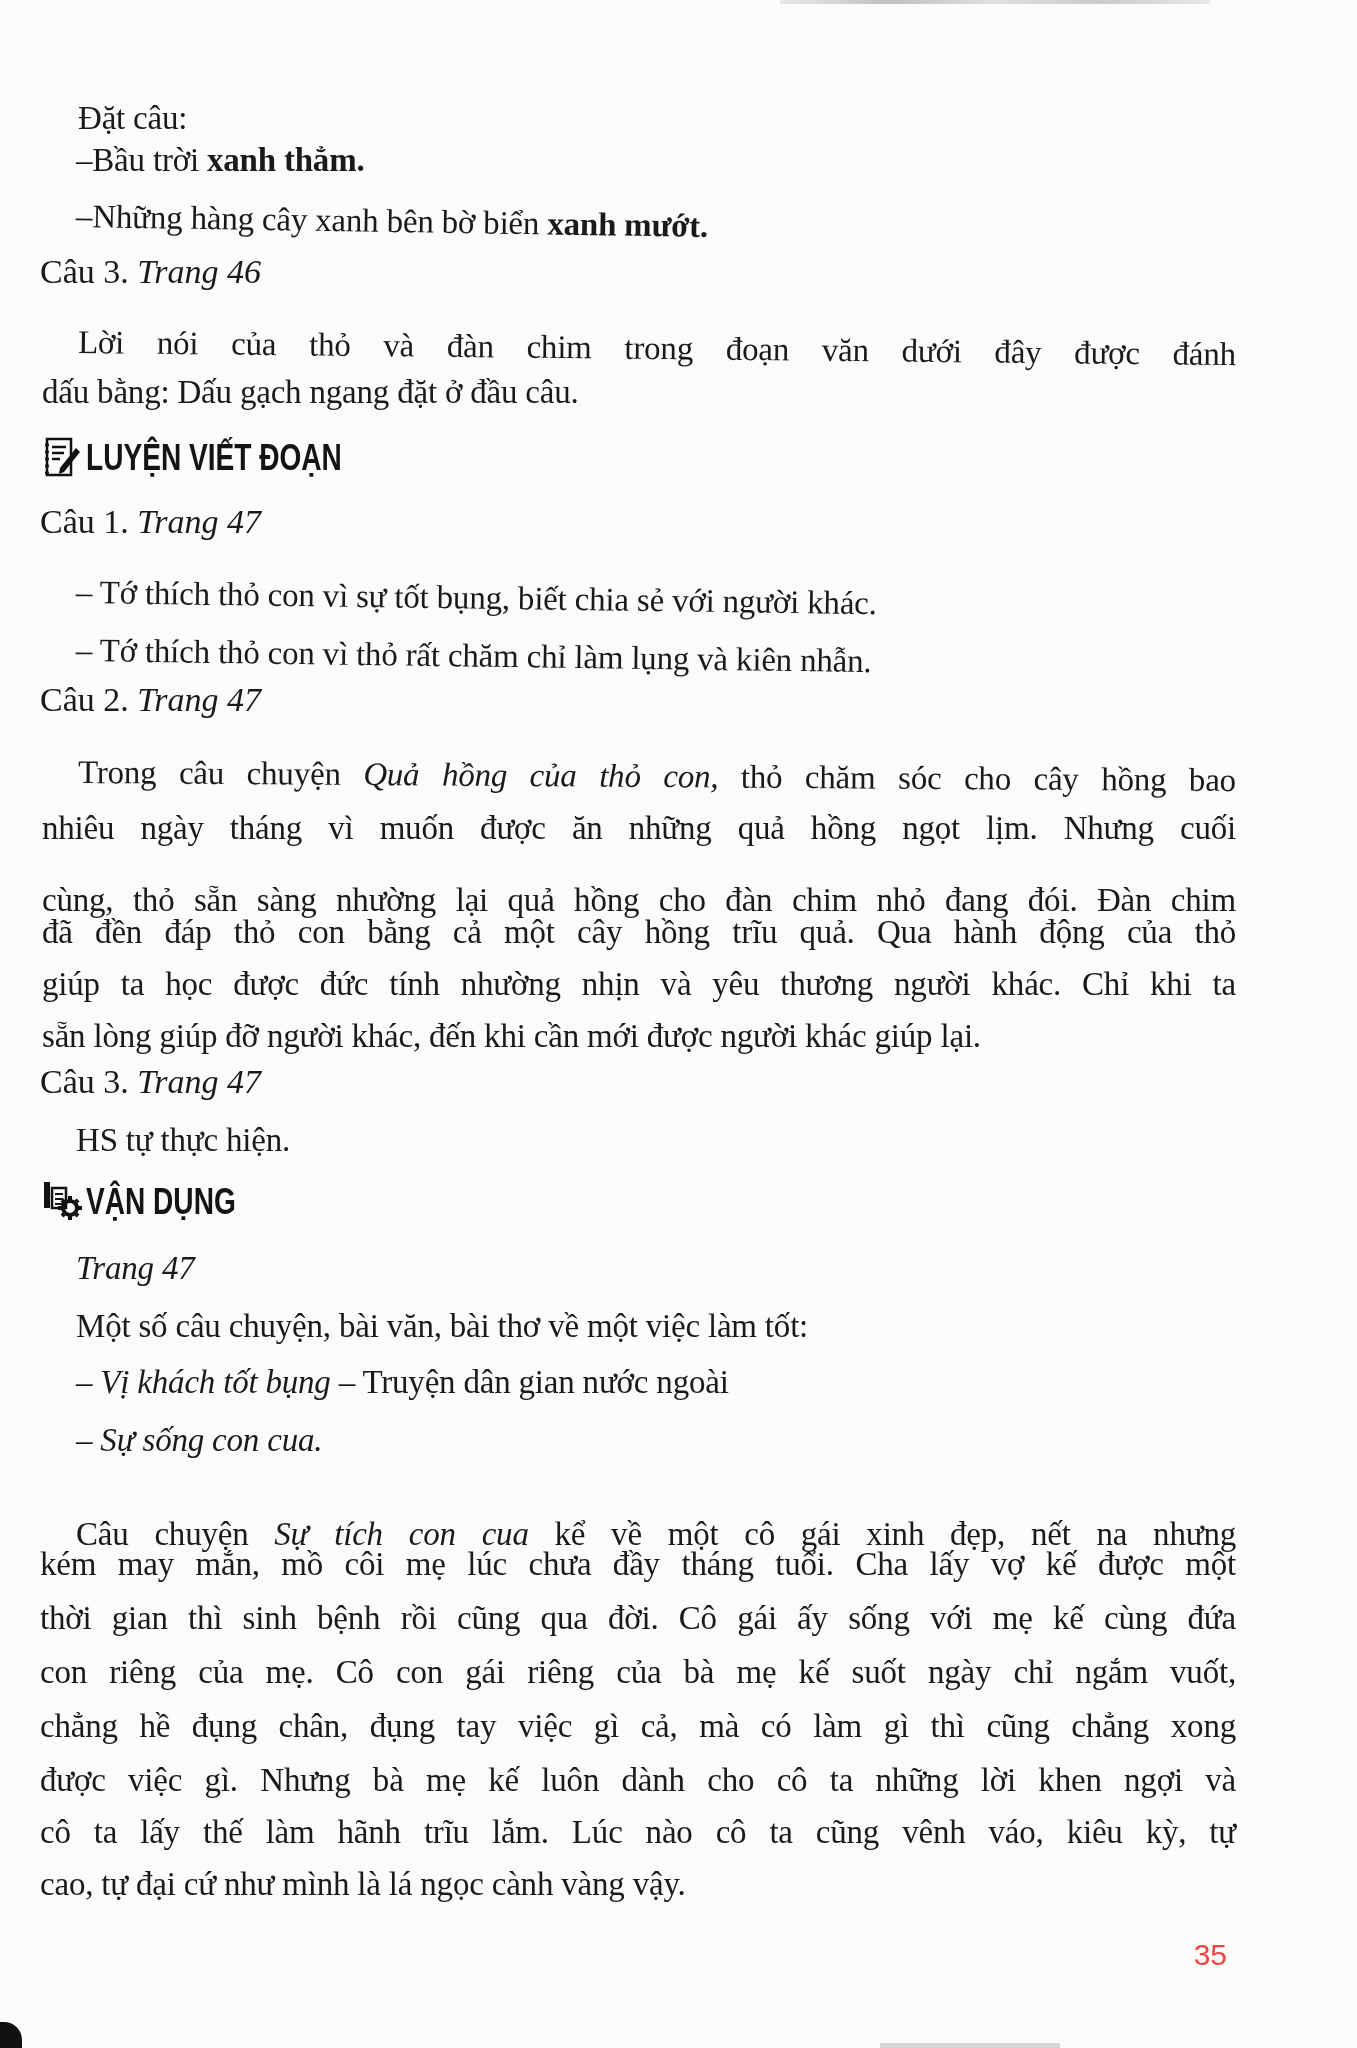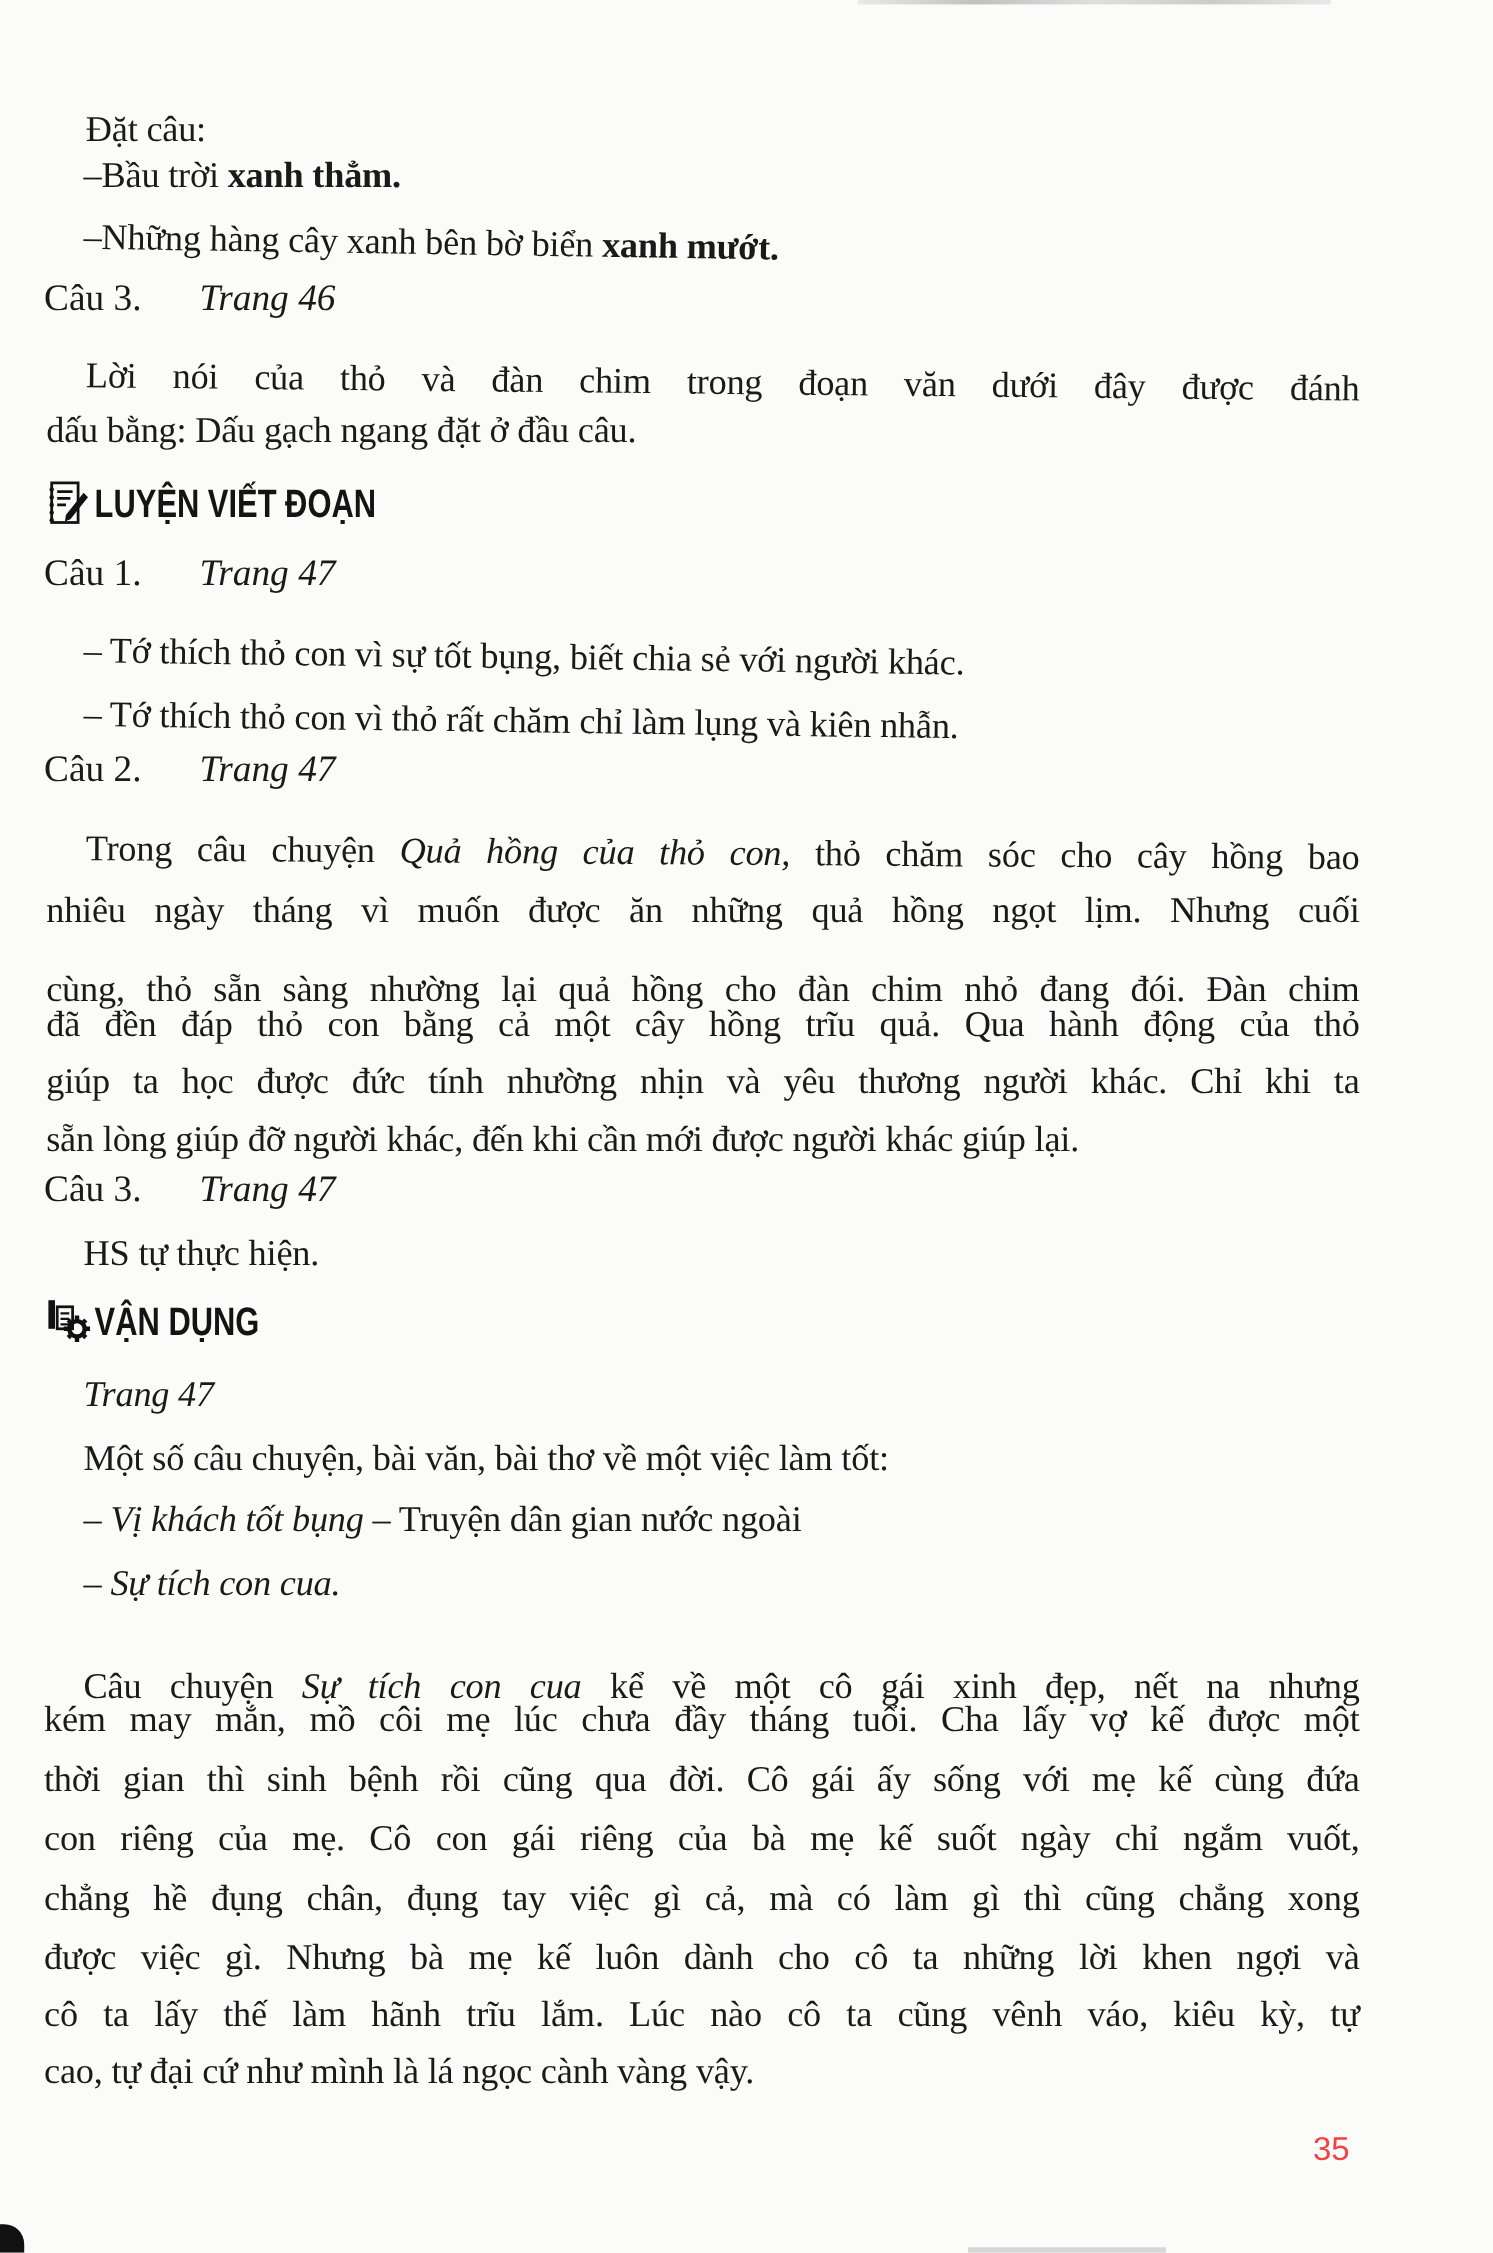--- a/index.html
+++ b/index.html
@@ -24,21 +24,21 @@
       background: #111; border-top-right-radius: 18px;
     }
     .ln {
       position: absolute; font-size: 33px; line-height: 40px;
       white-space: nowrap; letter-spacing: -0.2px;
     }
     .ln b { font-weight: 700; }
     .ln i { font-style: italic; }
     .just { white-space: normal; text-align: justify; text-align-last: justify; }
     .q-label { position: absolute; font-size: 34px; line-height: 40px; white-space: nowrap; }
-    .q-label i { font-style: italic; margin-left: 44px; }
+    .q-label i { font-style: italic; }
     .section {
       position: absolute; display: flex; align-items: center; gap: 4px;
     }
     .section-title {
       font-family: "Liberation Sans", "DejaVu Sans", sans-serif;
       font-weight: 700; font-size: 36px; letter-spacing: 0px;
       transform: scaleX(.78); transform-origin: left center;
       color: #141414;
     }
     .section-icon { width: 40px; height: 44px; }
@@ -112,21 +112,21 @@
       <line x1="20" y1="36" x2="22" y2="34"></line>
         <line x1="34" y1="22" x2="36" y2="20"></line>
     </g>
   </svg>
   <span class="section-title">VẬN DỤNG</span>
 </div>
 
 <div class="ln" style="left:76px; top:1248px;"><i>Trang 47</i></div>
 <div class="ln" style="left:76px; top:1306px;">Một số câu chuyện, bài văn, bài thơ về một việc làm tốt:</div>
 <div class="ln" style="left:76px; top:1362px;"><span>– </span><i>Vị khách tốt bụng</i><span> – Truyện dân gian nước ngoài</span></div>
-<div class="ln" style="left:76px; top:1420px;"><span>– </span><i>Sự tích con cua.</i></div>
+<div class="ln" style="left:76px; top:1420px;"><span>– </span><i>Sự sống con cua.</i></div>
 
 <div class="ln just" style="left:76px; top:1490px; width:1160px;margin-top:24px;"><span>Câu chuyện </span><i>Sự tích con cua</i><span> kể về một cô gái xinh đẹp, nết na nhưng</span></div>
 <div class="ln just" style="left:40px; top:1544px; width:1196px;">kém may mắn, mồ côi mẹ lúc chưa đầy tháng tuổi. Cha lấy vợ kế được một</div>
 <div class="ln just" style="left:40px; top:1598px; width:1196px;">thời gian thì sinh bệnh rồi cũng qua đời. Cô gái ấy sống với mẹ kế cùng đứa</div>
 <div class="ln just" style="left:40px; top:1652px; width:1196px;">con riêng của mẹ. Cô con gái riêng của bà mẹ kế suốt ngày chỉ ngắm vuốt,</div>
 <div class="ln just" style="left:40px; top:1706px; width:1196px;">chẳng hề đụng chân, đụng tay việc gì cả, mà có làm gì thì cũng chẳng xong</div>
 <div class="ln just" style="left:40px; top:1760px; width:1196px;">được việc gì. Nhưng bà mẹ kế luôn dành cho cô ta những lời khen ngợi và</div>
 <div class="ln just" style="left:40px; top:1812px; width:1196px;">cô ta lấy thế làm hãnh trĩu lắm. Lúc nào cô ta cũng vênh váo, kiêu kỳ, tự</div>
 <div class="ln" style="left:40px; top:1864px;">cao, tự đại cứ như mình là lá ngọc cành vàng vậy.</div>
 

